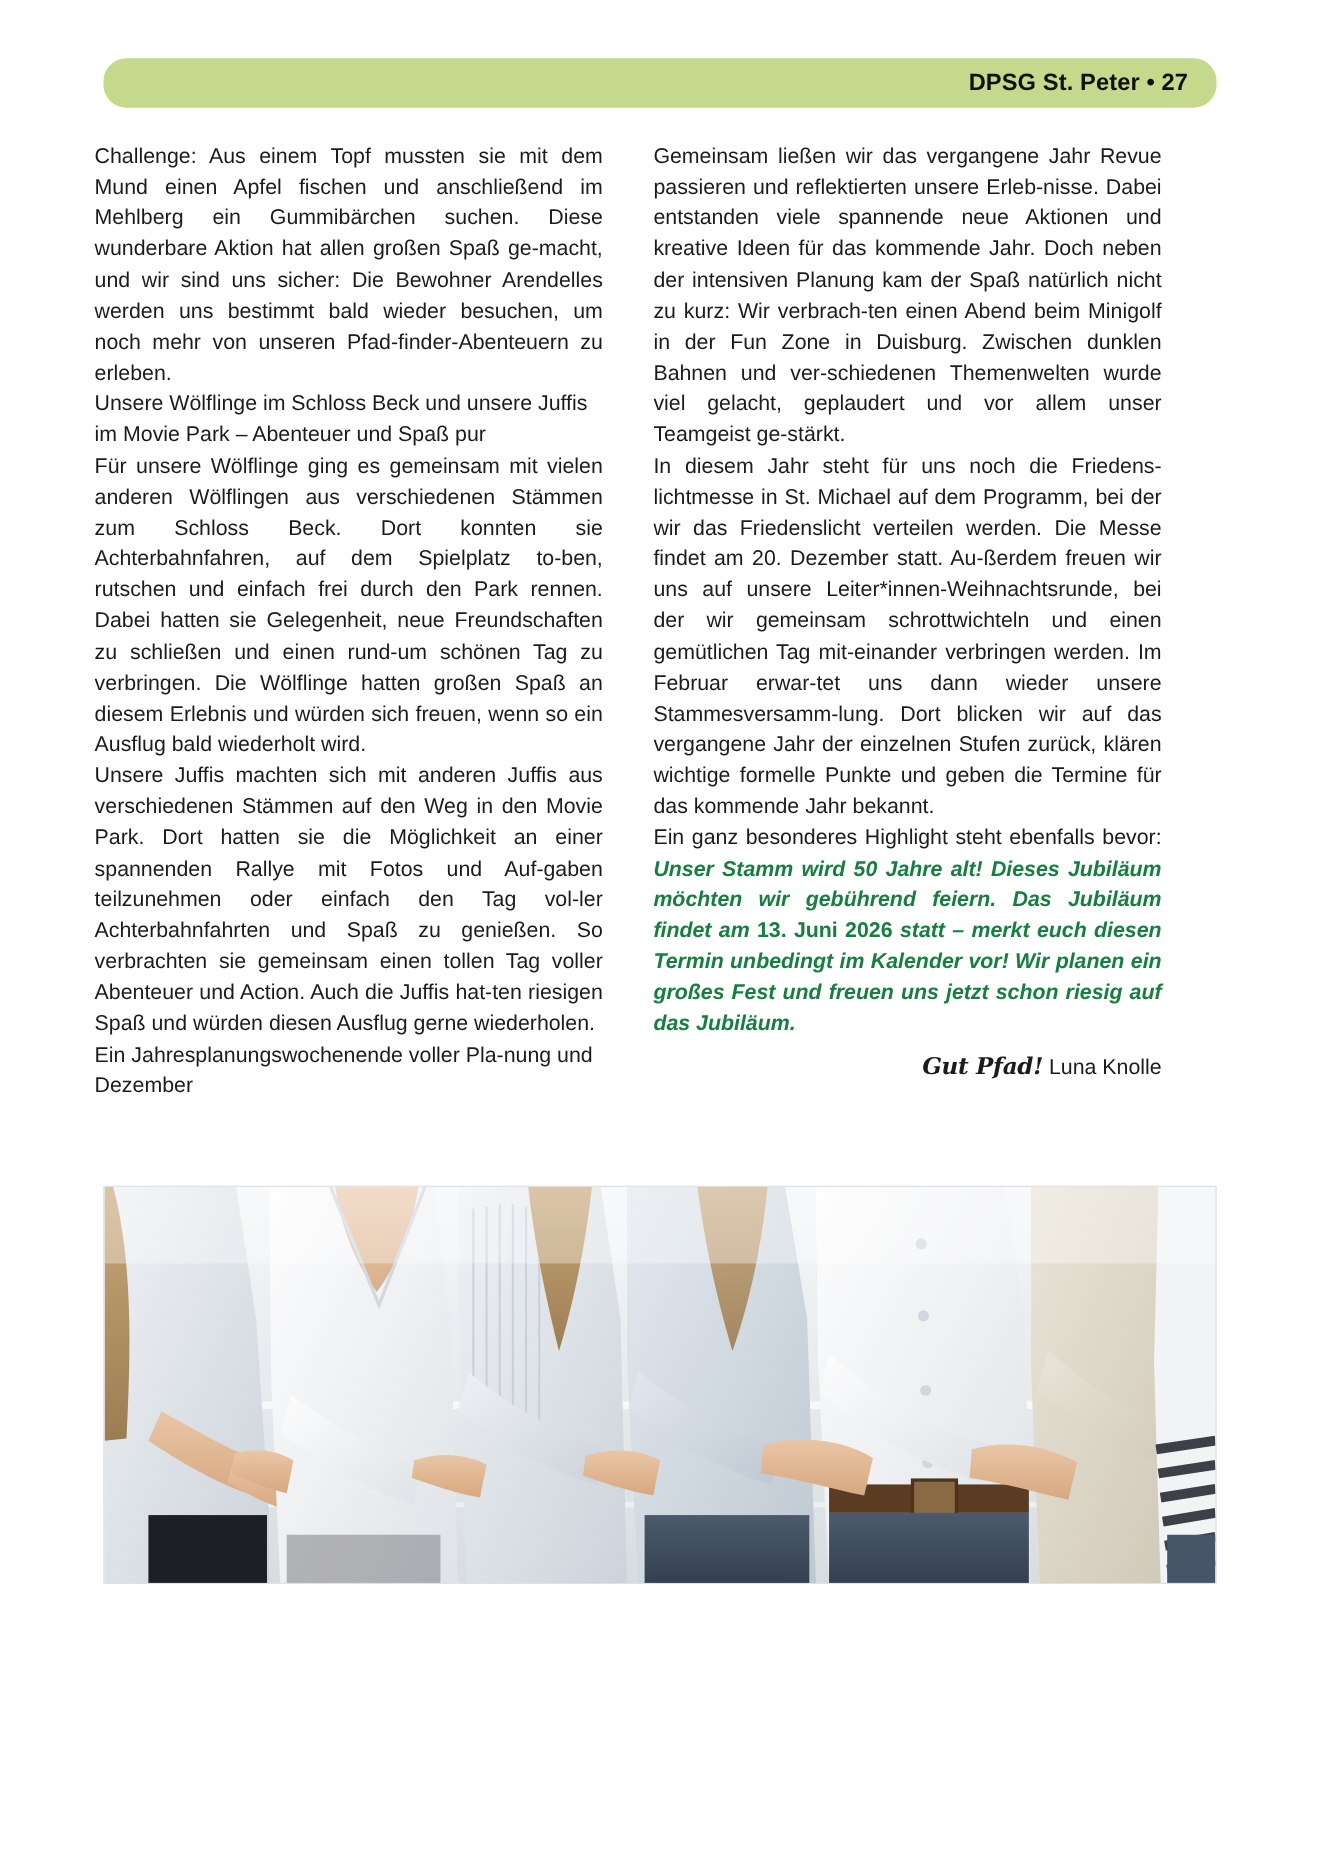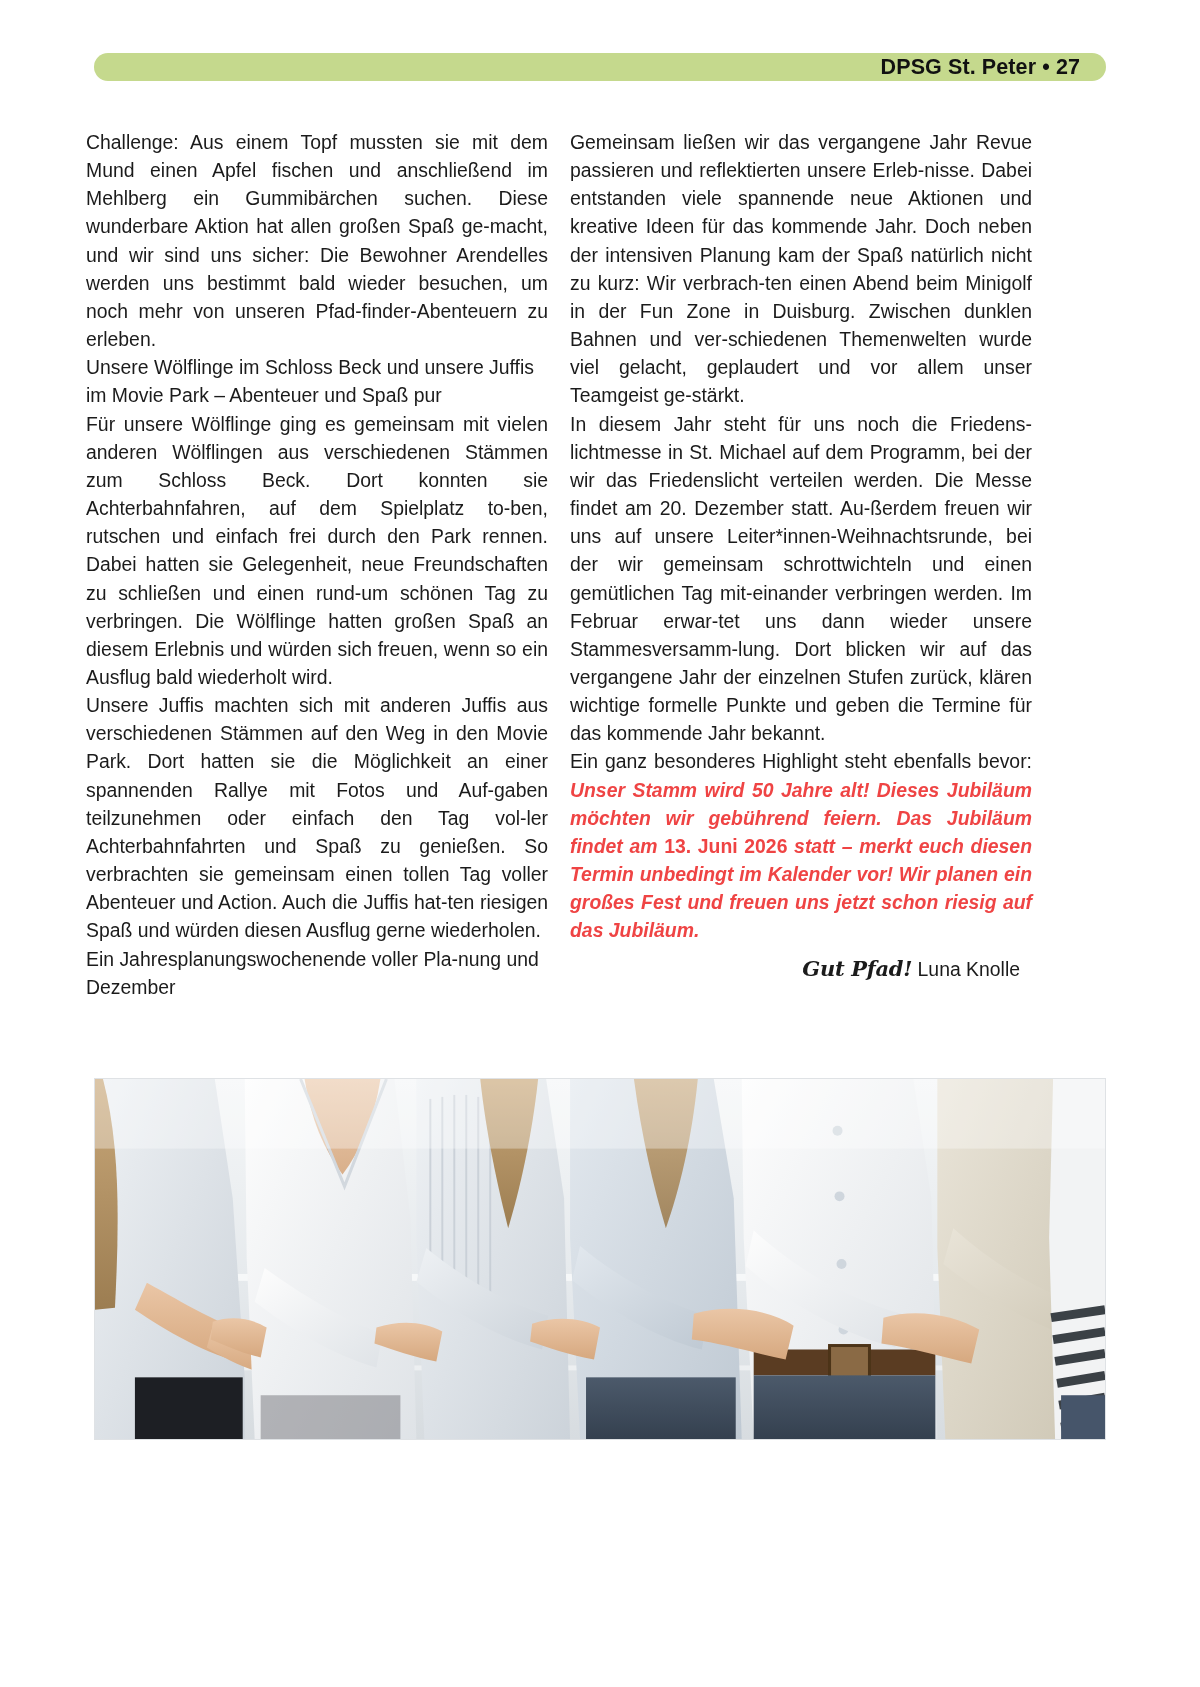--- a/index.html
+++ b/index.html
@@ -21,21 +21,21 @@
     inset: 0;
     background: #ffffff;
   }
 
   
   .header-bar {
     position: absolute;
     left: 94px;
     top: 53px;
     width: 1012px;
-    height: 28px;
+    height: 45px;
     background: #c5d98d;
     border-radius: 21px;
     box-sizing: border-box;
     display: flex;
     align-items: center;
     justify-content: flex-end;
     padding-right: 26px;
   }
   .header-title {
     font-size: 21.5px;
@@ -45,21 +45,21 @@
     white-space: nowrap;
   }
 
   
   .columns {
     position: absolute;
     left: 86px;
     top: 128px;
     width: 1028px;
     display: flex;
-    gap: 22px;
+    gap: 46px;
   }
   .col {
     width: 462px;
     flex: 0 0 462px;
   }
 
   p.body, p.head {
     margin: 0;
     font-size: 19.4px;
     line-height: 28.15px;
@@ -70,31 +70,31 @@
   }
   p.body {
     font-weight: normal;
   }
   p.head {
     font-weight: normal;
     text-align: left;
   }
 
   .red {
-    color: #ef4444;
+    color: #15803d;
     font-weight: bold;
     font-style: italic;
   }
   .red .upright {
     font-style: normal;
     font-weight: bold;
   }
 
   .signature {
-    margin: 12px;
+    margin: 0;
     margin-top: 10px;
     font-size: 19.4px;
     line-height: 28.15px;
     text-align: right;
     color: #1b1b1b;
   }
   .script {
     font-family: "DejaVu Serif", serif;
     font-style: italic;
     font-weight: bold;

